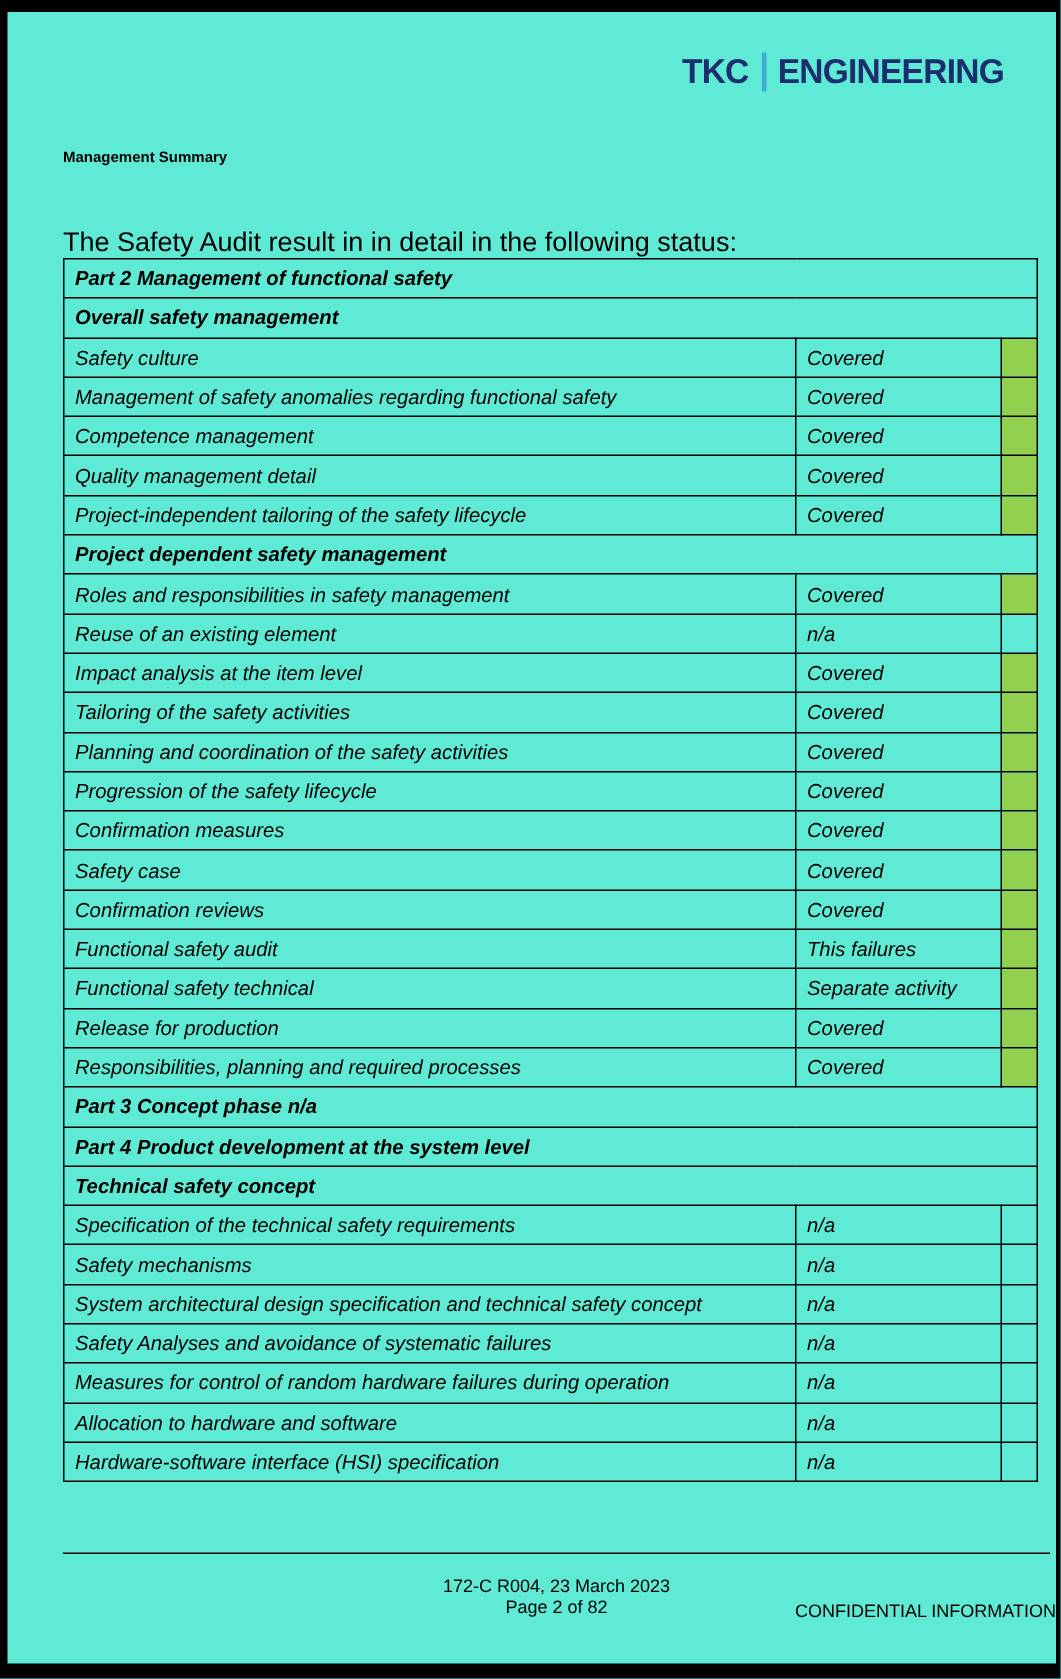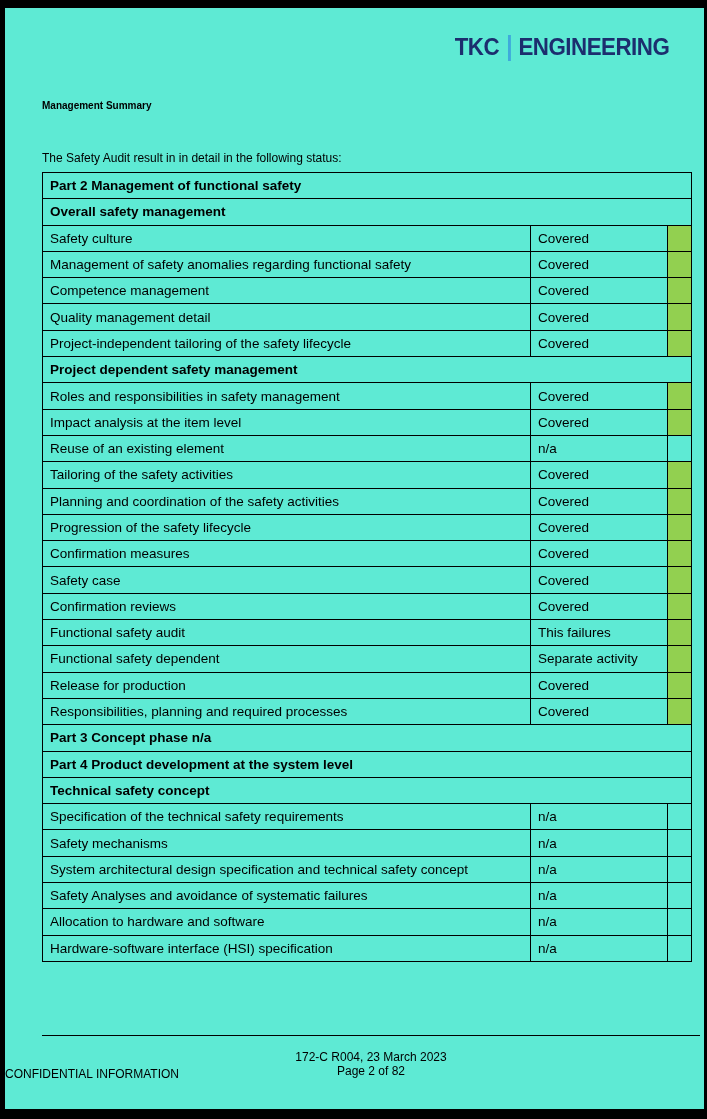--- a/index.html
+++ b/index.html
@@ -35,29 +35,29 @@
     margin:0 8px 0 9px;
   }
   .title{
     position:absolute;
     left:37px;top:92px;
     font-size:10px;font-weight:bold;color:#000;
   }
   .intro{
     position:absolute;
     left:37px;top:143px;
-    font-size:12px;color:#000;
+    font-size:18px;color:#000;
   }
   table.audit{
     position:absolute;
     left:37px;top:164px;
     width:649px;
     border-collapse:collapse;
     table-layout:fixed;
-    font-size:13.5px;color:#000;
+    font-size:13.5px;color:#000;font-style:italic;
   }
   table.audit col.c-desc{width:488px;}
   table.audit col.c-status{width:137px;}
   table.audit col.c-ind{width:24px;}
   table.audit td{
     border:1.5px solid #000;
     height:26.3px;
     padding:0 0 0 7px;
     vertical-align:middle;
     overflow:hidden;
@@ -74,21 +74,21 @@
     border-top:1.2px solid #000;
     text-align:center;
     font-size:12px;line-height:13.5px;
     padding-top:15px;
     color:#000;
   }
   .confidential{
     position:absolute;
     left:0;top:1059px;
     width:699px;
-    text-align:left;
+    text-align:right;
     font-size:12px;color:#000;
   }
 </style>
 </head>
 <body>
 
 <div class="page">
 
   <div class="logo">
     <span>TKC</span>
@@ -140,28 +140,28 @@
         </tr>
         <tr>
           <td colspan="3" class="section-cell">Project dependent safety management</td>
         </tr>
         <tr>
           <td>Roles and responsibilities in safety management</td>
           <td>Covered</td>
           <td class="ind-cell green"></td>
         </tr>
         <tr>
+          <td>Reuse of an existing element</td>
+          <td>n/a</td>
+          <td class="ind-cell"></td>
+        </tr>
+        <tr>
           <td>Impact analysis at the item level</td>
           <td>Covered</td>
           <td class="ind-cell green"></td>
-        </tr>
-        <tr>
-          <td>Reuse of an existing element</td>
-          <td>n/a</td>
-          <td class="ind-cell"></td>
         </tr>
         <tr>
           <td>Tailoring of the safety activities</td>
           <td>Covered</td>
           <td class="ind-cell green"></td>
         </tr>
         <tr>
           <td>Planning and coordination of the safety activities</td>
           <td>Covered</td>
           <td class="ind-cell green"></td>
@@ -185,21 +185,21 @@
           <td>Confirmation reviews</td>
           <td>Covered</td>
           <td class="ind-cell green"></td>
         </tr>
         <tr>
           <td>Functional safety audit</td>
           <td>This failures</td>
           <td class="ind-cell green"></td>
         </tr>
         <tr>
-          <td>Functional safety dependent</td>
+          <td>Functional safety technical</td>
           <td>Separate activity</td>
           <td class="ind-cell green"></td>
         </tr>
         <tr>
           <td>Release for production</td>
           <td>Covered</td>
           <td class="ind-cell green"></td>
         </tr>
         <tr>
           <td>Responsibilities, planning and required processes</td>
@@ -225,20 +225,25 @@
           <td>n/a</td>
           <td class="ind-cell"></td>
         </tr>
         <tr>
           <td>System architectural design specification and technical safety concept</td>
           <td>n/a</td>
           <td class="ind-cell"></td>
         </tr>
         <tr>
           <td>Safety Analyses and avoidance of systematic failures</td>
+          <td>n/a</td>
+          <td class="ind-cell"></td>
+        </tr>
+        <tr>
+          <td>Measures for control of random hardware failures during operation</td>
           <td>n/a</td>
           <td class="ind-cell"></td>
         </tr>
         <tr>
           <td>Allocation to hardware and software</td>
           <td>n/a</td>
           <td class="ind-cell"></td>
         </tr>
         <tr>
           <td>Hardware-software interface (HSI) specification</td>

